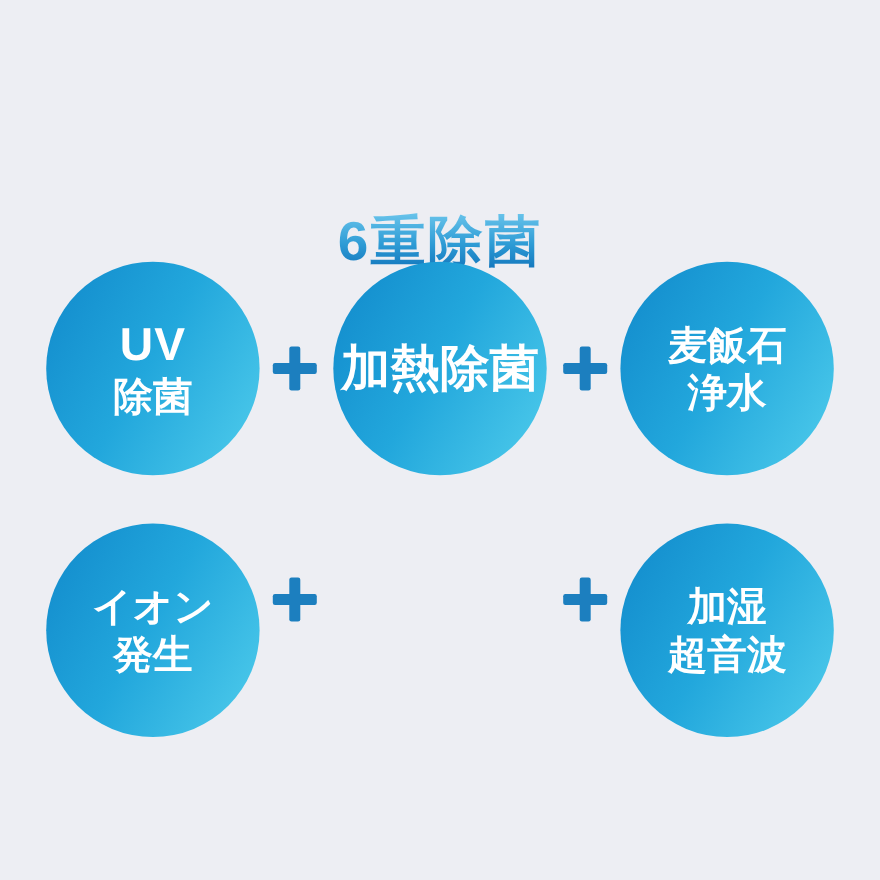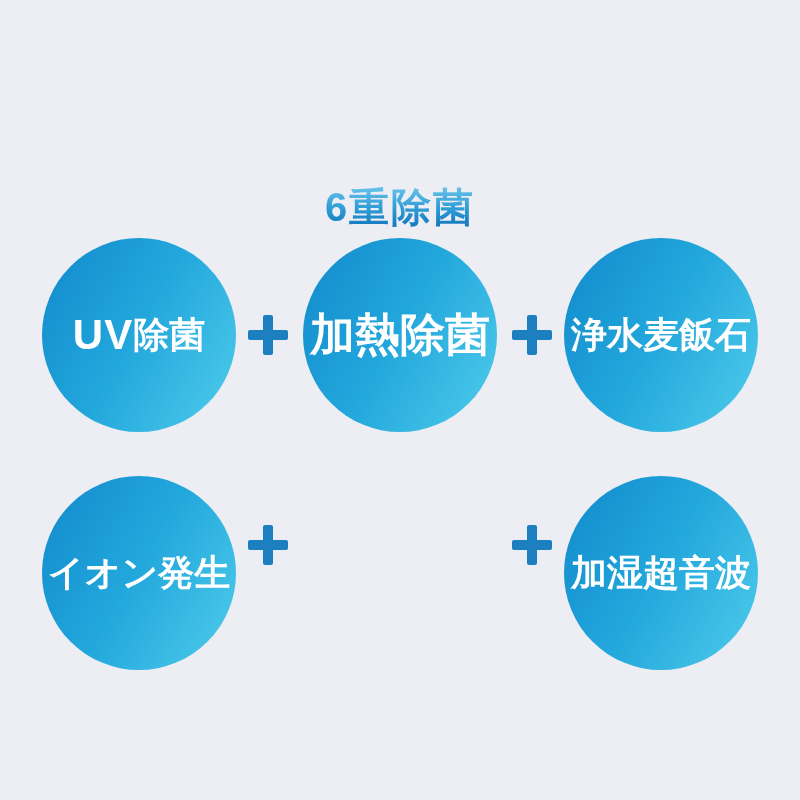--- a/index.html
+++ b/index.html
@@ -18,36 +18,36 @@
     width:800px;height:800px;
     background:var(--bg);
     font-family:"Liberation Sans","DejaVu Sans",sans-serif;
     overflow:hidden;
   }
   .stage{position:relative;width:800px;height:800px;}
 
   .title{
     position:absolute;left:0;top:158px;width:800px;
     text-align:center;
-    font-size:40px;font-weight:700;line-height:1.1;
+    font-size:50px;font-weight:700;line-height:1.1;
     letter-spacing:2px;
     color:var(--title-grad-mid);
   }
   @supports ((-webkit-background-clip:text) or (background-clip:text)){
     .title{
       background:linear-gradient(180deg,var(--title-grad-top) 0%,var(--title-grad-mid) 55%,var(--title-grad-bottom) 100%);
       -webkit-background-clip:text;background-clip:text;
       color:transparent;-webkit-text-fill-color:transparent;
     }
   }
 
   .circle{
     position:absolute;width:194px;height:194px;border-radius:50%;
     background:linear-gradient(120deg,var(--circle-grad-1) 0%,var(--circle-grad-2) 48%,var(--circle-grad-3) 100%);
-    display:flex;flex-direction:row;align-items:center;justify-content:center;
+    display:flex;flex-direction:column;align-items:center;justify-content:center;
     color:var(--circle-text);
     text-align:right;
   }
   .circle .line{
     display:block;
     font-size:36px;font-weight:700;line-height:1.2;
     white-space:nowrap;
   }
   .circle .line.latin{font-size:42px;letter-spacing:1px;}
   .circle .line.tight{font-size:45px;}
@@ -85,22 +85,22 @@
 
   <div class="plus p1"></div>
 
   <div class="circle r1 col2">
     <span class="line tight">加熱除菌</span>
   </div>
 
   <div class="plus p2"></div>
 
   <div class="circle r1 col3">
+    <span class="line">麦飯石</span>
     <span class="line">浄水</span>
-    <span class="line">麦飯石</span>
   </div>
 
   <div class="circle r2 col1">
     <span class="line">イオン</span>
     <span class="line">発生</span>
   </div>
 
   <div class="plus p3"></div>
 
 

